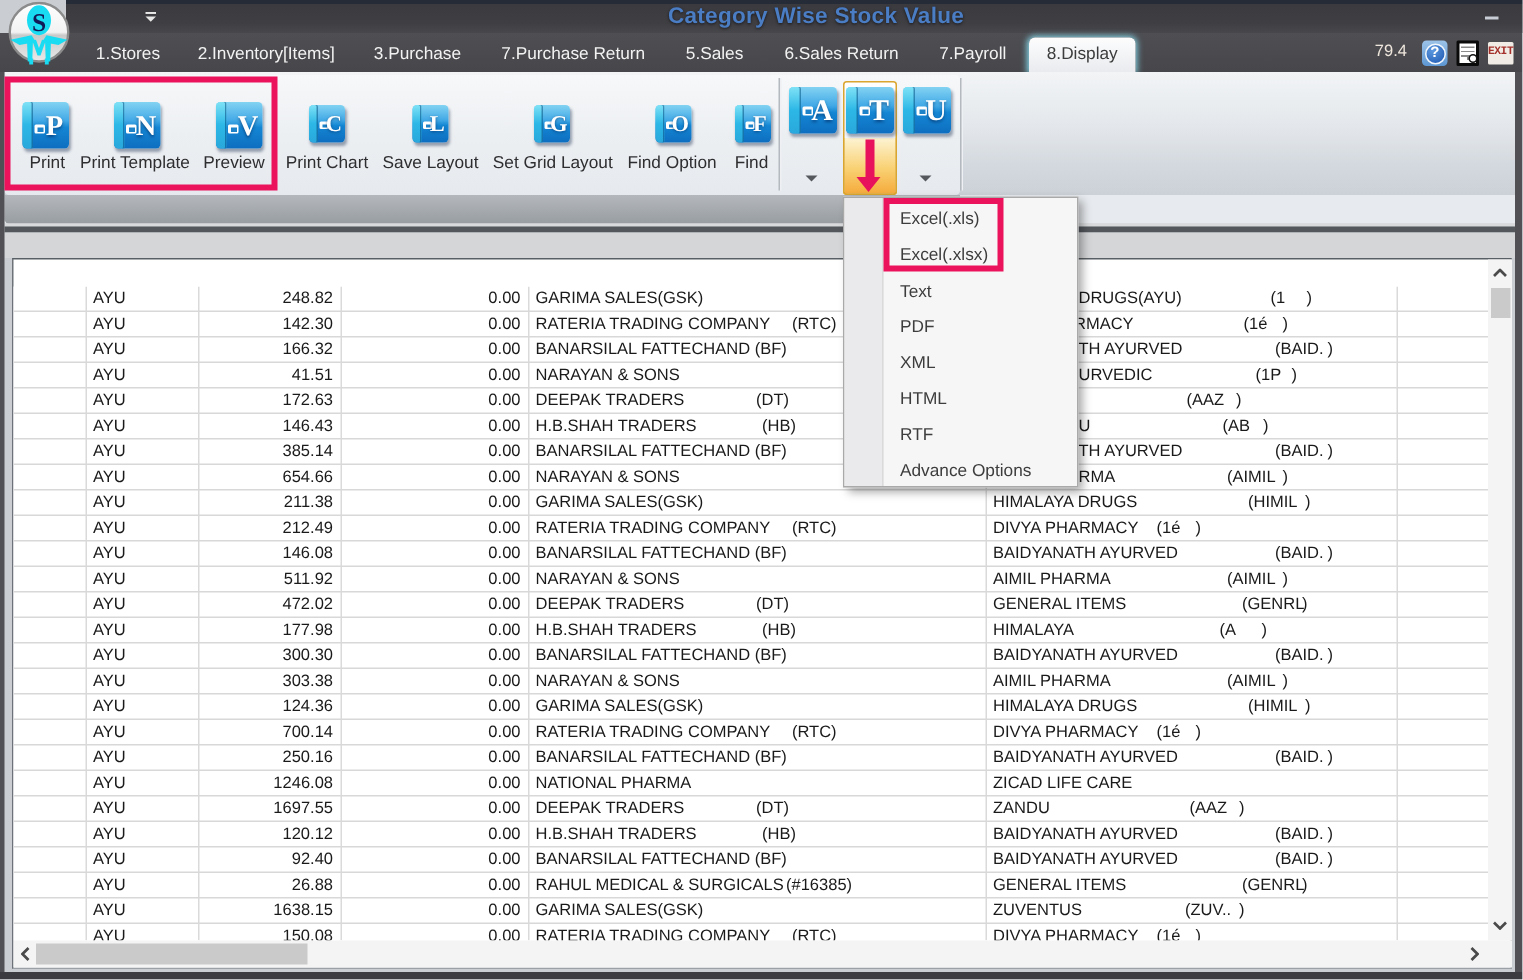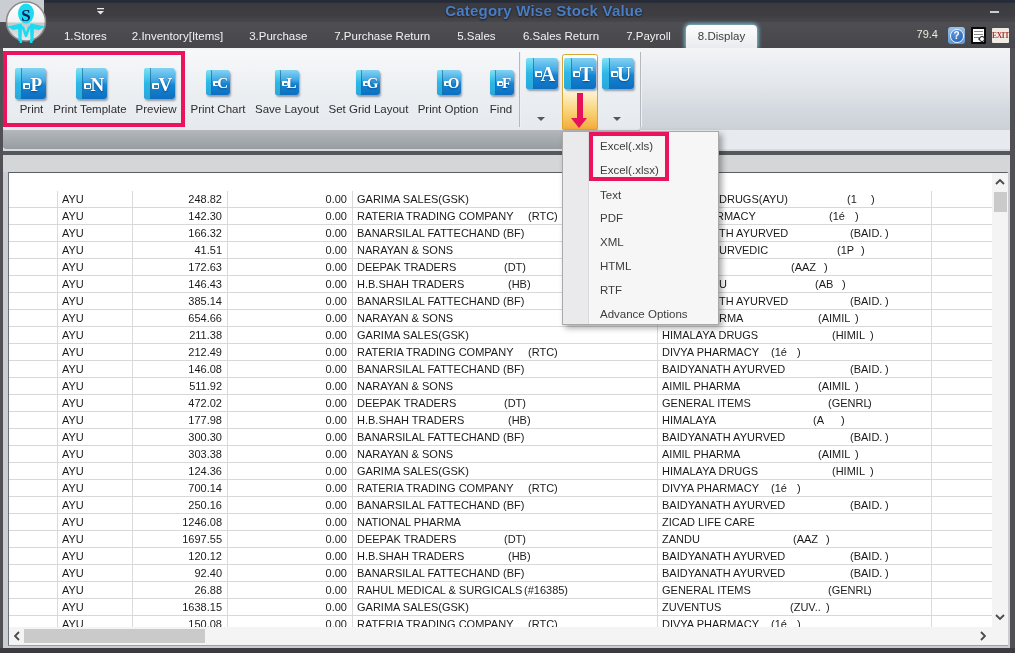--- a/index.html
+++ b/index.html
@@ -130,21 +130,21 @@
   <div class="abs" style="left:948px;top:5px;width:17px;height:17px;border-radius:3px;background:linear-gradient(#9cc3e8,#5d96d2)">
     <div class="abs" style="left:1.5px;top:1.5px;width:14px;height:14px;border-radius:50%;background:radial-gradient(circle at 35% 30%,#5d9ae0,#1d55b0);border:1px solid #f0f6fc;color:#fff;font-size:10px;font-weight:bold;text-align:center;line-height:12px">?</div>
   </div>
 
   <div class="abs" style="left:971px;top:5px;width:15px;height:17px;background:#fff;border:2px solid #0a0a0a;border-radius:1px">
     <div class="abs" style="left:1px;top:2px;width:9px;height:8px;background:repeating-linear-gradient(#8a8a8a 0,#8a8a8a 1px,transparent 1px,transparent 3px)"></div>
     <div class="abs" style="left:5px;top:9px;width:5px;height:2px;background:#8a8a8a"></div>
     <div class="abs" style="left:6px;top:7px;width:6px;height:6px;border-radius:50%;background:#fff;border:1.5px solid #111"></div>
   </div>
 
-  <div class="abs" style="left:992px;top:6px;width:17px;height:15px;background:#f0ece5;border-radius:1px;color:#a5312c;font-size:7.5px;font-weight:bold;text-align:left;line-height:15px;font-family:Liberation Serif, serif;letter-spacing:-0.3px">EXIT</div>
+  <div class="abs" style="left:992px;top:6px;width:17px;height:15px;background:#f0ece5;border-radius:1px;color:#a5312c;font-size:7.5px;font-weight:bold;text-align:left;line-height:15px;font-family:Liberation Mono, monospace;letter-spacing:-0.3px">EXIT</div>
 </div>
 
 <svg class="abs" style="left:5px;top:1px;z-index:60" width="42" height="42" viewBox="0 0 42 42">
   <defs>
     <linearGradient id="orb" x1="0" y1="0" x2="0" y2="1">
       <stop offset="0" stop-color="#ffffff"></stop>
         <stop offset="0.5" stop-color="#f2f2f2"></stop>
       <stop offset="0.55" stop-color="#c9c9c9"></stop>
         <stop offset="1" stop-color="#e9e9e9"></stop>
     </linearGradient>
@@ -223,21 +223,21 @@
     <i style="width:8px"></i>
     <u style="left:9px;top:13px;width:7px;height:6px"></u>
     <b style="font-size:20px">U</b>
   </div>
 <div class="blab" style="left:-43.5px">Print</div>
 <div class="blab" style="left:15.0px">Print Template</div>
 <div class="blab" style="left:81.0px">Preview</div>
 <div class="blab" style="left:143.0px">Print Chart</div>
 <div class="blab" style="left:212.0px">Save Layout</div>
 <div class="blab" style="left:293.5px">Set Grid Layout</div>
-<div class="blab" style="left:373.0px">Print Option</div>
+<div class="blab" style="left:373.0px">Find Option</div>
 <div class="blab" style="left:426.0px">Find</div>
 <div class="dda" style="left:537px;top:117px"></div>
 <div class="dda" style="left:613px;top:117px"></div>
 <div id="rarrow-shaft"></div>
 <div id="rarrow-head"></div>
 
 <div id="band1"></div>
 <div id="bandline"></div>
 <div id="band3"></div>
 

